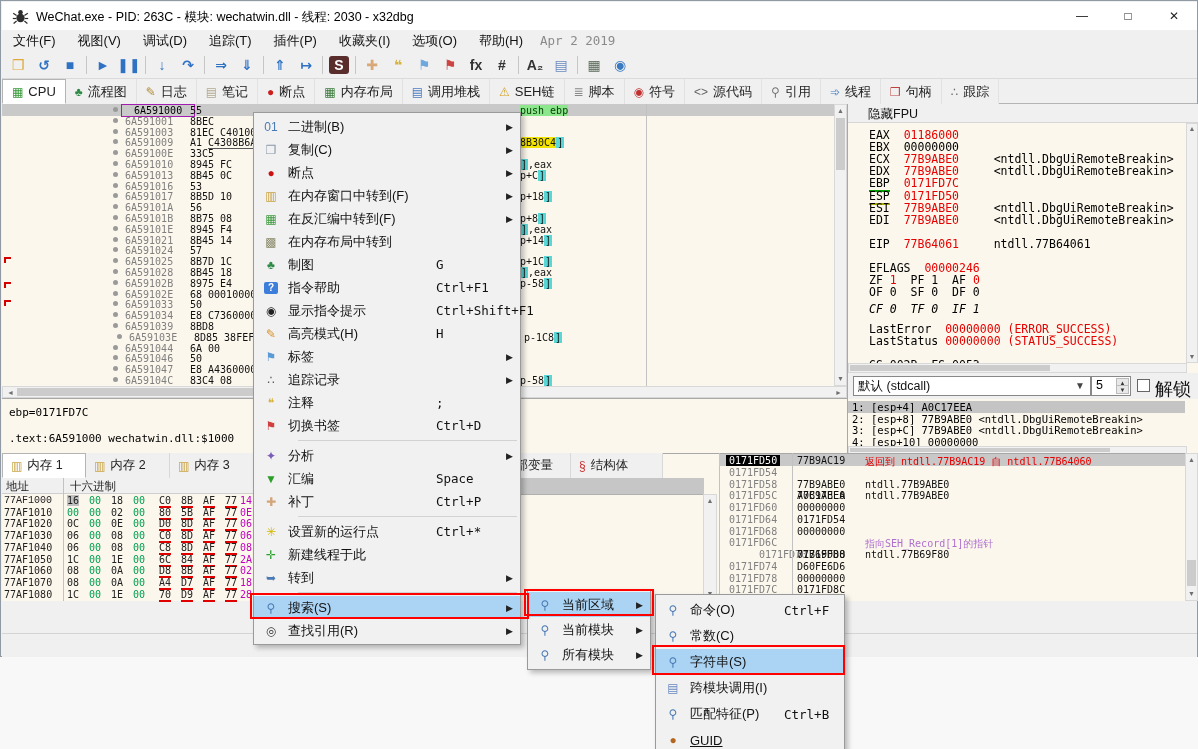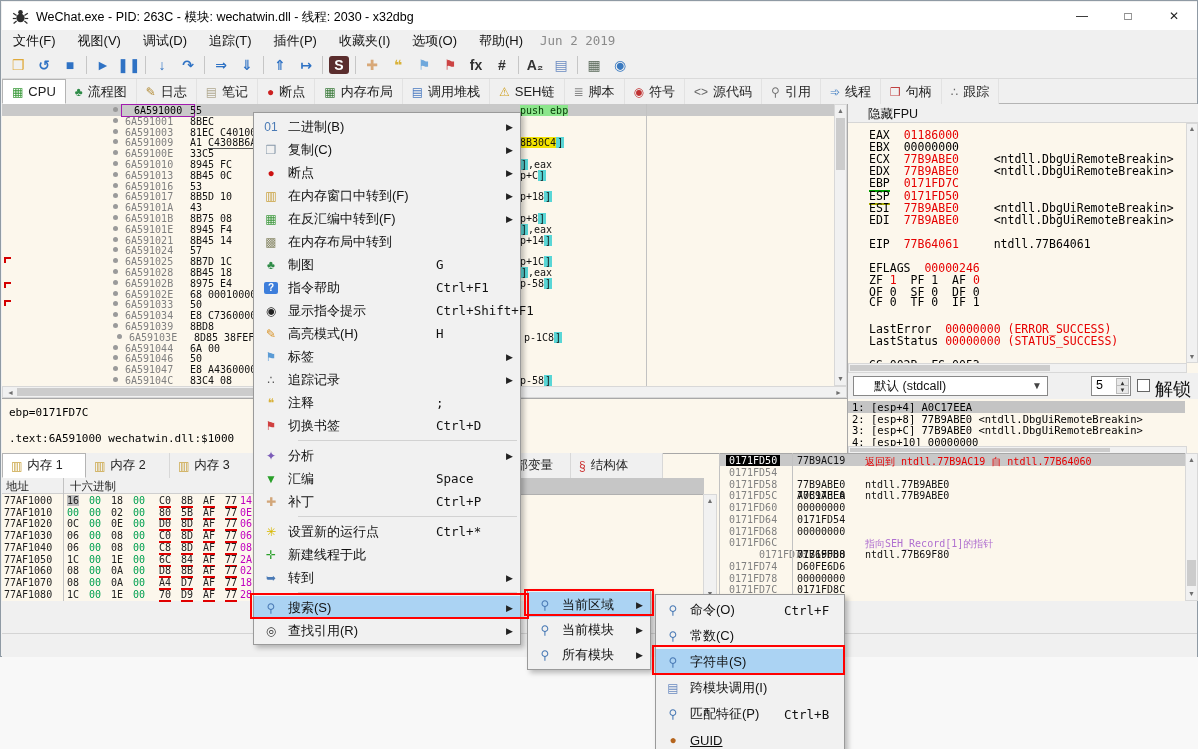--- a/index.html
+++ b/index.html
@@ -49,21 +49,21 @@
   #infol1{position:absolute;left:7px;top:7px}
   #infol2{position:absolute;left:7px;top:33px}
   
   #regpane{position:absolute;left:846px;top:103px;width:351px;height:349px;background:#fcf7ec;border-left:1px solid #a8a8a8}
   #regheader{position:absolute;left:847px;top:103px;width:350px;height:19px;background:#f0f0f0;border-bottom:1px solid #d6d6d6;font-size:12.5px;padding:2px 0 0 20px;color:#111}
   .regline{position:absolute;left:868px;font-family:"DejaVu Sans Mono",monospace;font-size:11.5px;white-space:pre;color:#000}
   .r{color:#e60000}
   .gu{border-bottom:2px solid #00a000}
   .yu{border-bottom:2px solid #a8a800}
   #regconv{position:absolute;left:847px;top:372px;width:350px;height:26px;background:#f0f0f0}
-  #convbox{position:absolute;left:852px;top:375px;width:195px;height:20px;background:#fff;border:1px solid #888;font-size:12.5px;padding:1px 20px;color:#111}
+  #convbox{position:absolute;left:852px;top:375px;width:238px;height:20px;background:#fff;border:1px solid #888;font-size:12.5px;padding:1px 4px;color:#111}
   #convarrow{position:absolute;right:5px;top:3px;font-size:10px;color:#444}
   #spin{position:absolute;left:1090px;top:375px;width:40px;height:20px;background:#fff;border:1px solid #888;font-size:12.5px;padding:1px 4px}
   .spinbtn{position:absolute;right:1px;width:13px;height:9px;font-size:6px;line-height:9px;text-align:center;background:#e8e8e8;border:1px solid #bbb;color:#333}
   #unlockbox{position:absolute;left:1136px;top:378px;width:13px;height:13px;background:#fff;border:1px solid #666}
   #unlocklabel{position:absolute;left:1154px;top:376px;font-size:18px;color:#111}
   .argrow{position:absolute;left:847px;width:337px;height:11.5px;font-family:"DejaVu Sans Mono",monospace;font-size:10.5px;padding-left:4px;white-space:pre;color:#000}
   .argrow.sel{background:#c4c4c4}
   
   #bottom{position:absolute;left:1px;top:452px;width:1195px;height:148px;background:#fcf7ec;border-top:1px solid #a8a8a8}
   .btab{position:absolute;top:452px;height:25px;display:flex;align-items:center;font-size:12.5px;color:#222;border-right:1px solid #d8d8d8;background:#f0f0f0;padding:0 8px}
@@ -119,21 +119,21 @@
             <line x1="12.4" y1="13" x2="15.4" y2="15.5"></line>
         </g>
       </svg>
       <span id="title">WeChat.exe - PID: 263C - 模块: wechatwin.dll - 线程: 2030 - x32dbg</span>
       <div id="wincontrols">
         <div class="wbtn">—</div>
         <div class="wbtn">□</div>
         <div class="wbtn">✕</div>
       </div>
     </div>
-    <div id="menubar"><span class="mitem">文件(F)</span><span class="mitem">视图(V)</span><span class="mitem">调试(D)</span><span class="mitem">追踪(T)</span><span class="mitem">插件(P)</span><span class="mitem">收藏夹(I)</span><span class="mitem">选项(O)</span><span class="mitem">帮助(H)</span><span class="mdate mono">Jun 2 2019</span></div>
+    <div id="menubar"><span class="mitem">文件(F)</span><span class="mitem">视图(V)</span><span class="mitem">调试(D)</span><span class="mitem">追踪(T)</span><span class="mitem">插件(P)</span><span class="mitem">收藏夹(I)</span><span class="mitem">选项(O)</span><span class="mitem">帮助(H)</span><span class="mdate mono">Apr 2 2019</span></div>
     <div id="toolbar">
         <span class="ticon" style="color: rgb(223, 169, 58);">❒</span>
         <span class="ticon" style="color: rgb(47, 114, 196);">↺</span>
         <span class="ticon" style="color: rgb(47, 114, 196);">■</span>
         <span class="tsep"></span>
         <span class="ticon" style="color: rgb(47, 114, 196);">►</span>
         <span class="ticon" style="color: rgb(47, 114, 196);">❚❚</span>
         <span class="tsep"></span>
         <span class="ticon" style="color: rgb(47, 114, 196);">↓</span>
         <span class="ticon" style="color: rgb(47, 114, 196);">↷</span>
@@ -270,21 +270,21 @@
         </div>
         <div style="position: absolute; left: 0px; top: 87.4px; width: 845px; height: 10.8px;">
           <span class="bullet" style="top: 2px;"></span>
           <span class="daddr">6A591017</span>
           <span class="dbytes"><span>8B5D 10</span></span>
           <span class="dfrag"><span>p+18</span><span class="sc">]</span></span>
         </div>
         <div style="position: absolute; left: 0px; top: 98.2px; width: 845px; height: 10.8px;">
           <span class="bullet" style="top: 2px;"></span>
           <span class="daddr">6A59101A</span>
-          <span class="dbytes"><span>43</span></span>
+          <span class="dbytes"><span>56</span></span>
         </div>
         <div style="position: absolute; left: 0px; top: 109px; width: 845px; height: 10.8px;">
           <span class="bullet" style="top: 2px;"></span>
           <span class="daddr">6A59101B</span>
           <span class="dbytes"><span>8B75 08</span></span>
           <span class="dfrag"><span>p+8</span><span class="sc">]</span></span>
         </div>
         <div style="position: absolute; left: 0px; top: 119.8px; width: 845px; height: 10.8px;">
           <span class="bullet" style="top: 2px;"></span>
           <span class="daddr">6A59101E</span>
@@ -399,21 +399,21 @@
         <div class="regline" style="top: 175.4px;"><span class="gu">EBP</span><span>  </span><span class="r">0171FD7C</span></div>
         <div class="regline" style="top: 187.5px;"><span class="yu">ESP</span><span>  </span><span class="r">0171FD50</span></div>
         <div class="regline" style="top: 199.6px;"><span>ESI  </span><span class="r">77B9ABE0</span><span>     </span><span>&lt;ntdll.DbgUiRemoteBreakin&gt;</span></div>
         <div class="regline" style="top: 211.7px;"><span>EDI  </span><span class="r">77B9ABE0</span><span>     </span><span>&lt;ntdll.DbgUiRemoteBreakin&gt;</span></div>
         <div class="regline" style="top: 223.8px;"></div>
         <div class="regline" style="top: 235.9px;"><span>EIP  </span><span class="r">77B64061</span><span>     </span><span>ntdll.77B64061</span></div>
         <div class="regline" style="top: 248px;"></div>
         <div class="regline" style="top: 260.1px;"><span>EFLAGS  </span><span class="r">00000246</span></div>
         <div class="regline" style="top: 272.2px;"><span>ZF </span><span class="r">1</span><span>  PF 1  AF </span><span class="r">0</span></div>
         <div class="regline" style="top: 284.3px;"><span>OF 0  SF 0  DF 0</span></div>
-        <div class="regline" style="top: 294px;"><span>CF 0  TF 0  IF 1</span></div>
+        <div class="regline" style="top: 301px; font-style: italic;"><span>CF 0  TF 0  IF 1</span></div>
         <div class="regline" style="top: 308.5px;"></div>
         <div class="regline" style="top: 320.6px;"><span>LastError  </span><span class="r">00000000 (ERROR_SUCCESS)</span></div>
         <div class="regline" style="top: 332.7px;"><span>LastStatus </span><span class="r">00000000 (STATUS_SUCCESS)</span></div>
         <div class="regline" style="top: 344.8px;"></div>
         <div class="regline" style="top: 356.9px;"><span>GS 002B  FS 0053</span></div>
       </div>
     <div class="sb" style="left:847px;top:362px;width:339px;height:10px">
       <div class="sbt" style="left:1px;top:1px;width:200px;height:6px"></div>
     </div>
     <div class="sb" style="left:1185px;top:122px;width:12px;height:240px">
@@ -453,21 +453,21 @@
           <span>内存 3</span>
         </div>
       </div>
     <div id="memheader">
       <span style="position:absolute;left:4px;top:1px">地址</span>
       <span style="position:absolute;left:68px;top:1px">十六进制</span>
     </div>
     <div class="vl" style="left:62px;top:477px;height:123px"></div>
     <div id="memrows">
         <div style="position: absolute; left: 0px; top: 494px; width: 419px; height: 11.7px;">
-          <span class="mcell maddr" style="left: 3px;">77AF1000</span>
+          <span class="mcell maddr" style="left: 3px; font-family: Liberation Mono, monospace;">77AF1000</span>
           <span class="mcell mb mcur" style="left: 66px;">16</span>
           <span class="mcell mz" style="left: 88px;">00</span>
           <span class="mcell mb" style="left: 110px;">18</span>
           <span class="mcell mz" style="left: 132px;">00</span>
           <span class="mcell mptr" style="left: 158px;">C0</span>
           <span class="mcell mptr" style="left: 180px;">8B</span>
           <span class="mcell mptr" style="left: 202px;">AF</span>
           <span class="mcell mptr" style="left: 224px;">77</span>
           <span class="mcell mg3" style="left: 239px;">14</span>
         </div>

